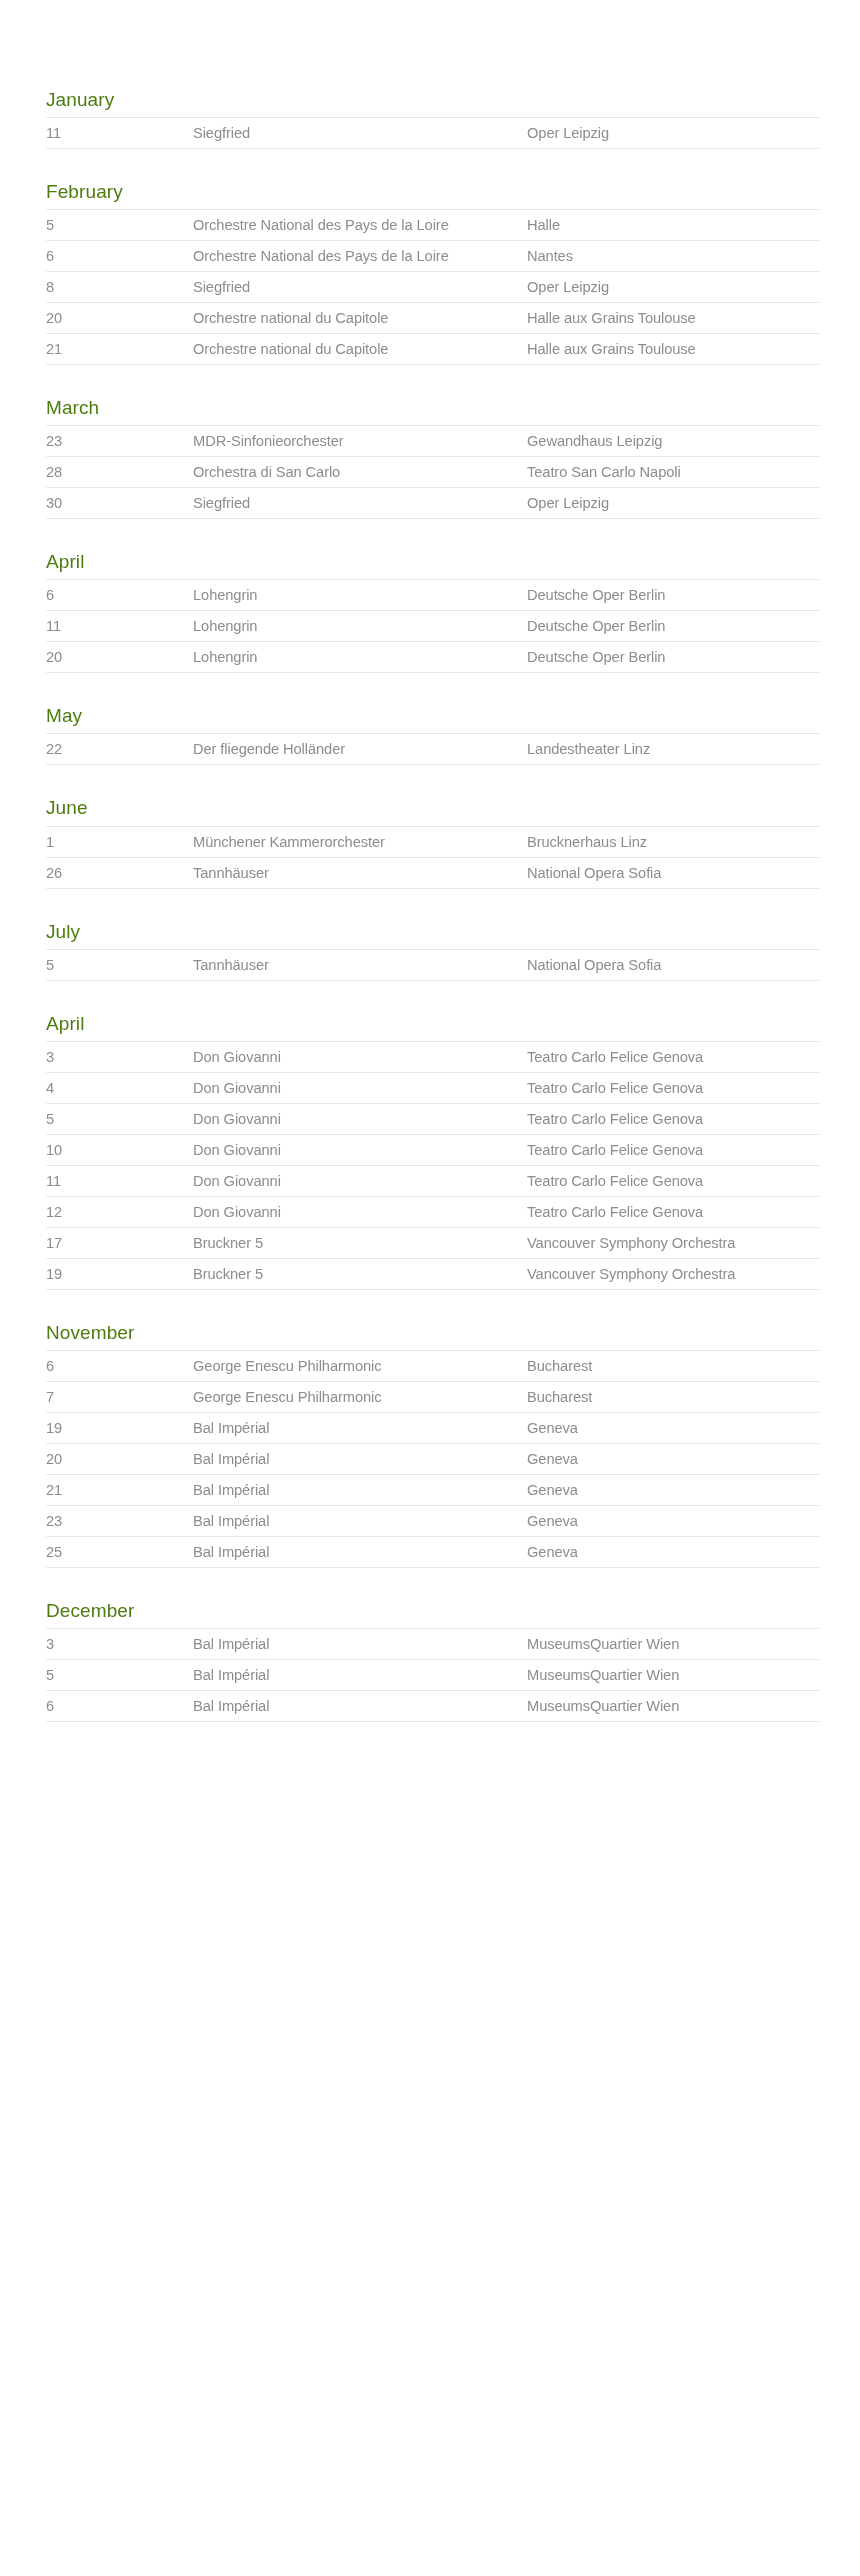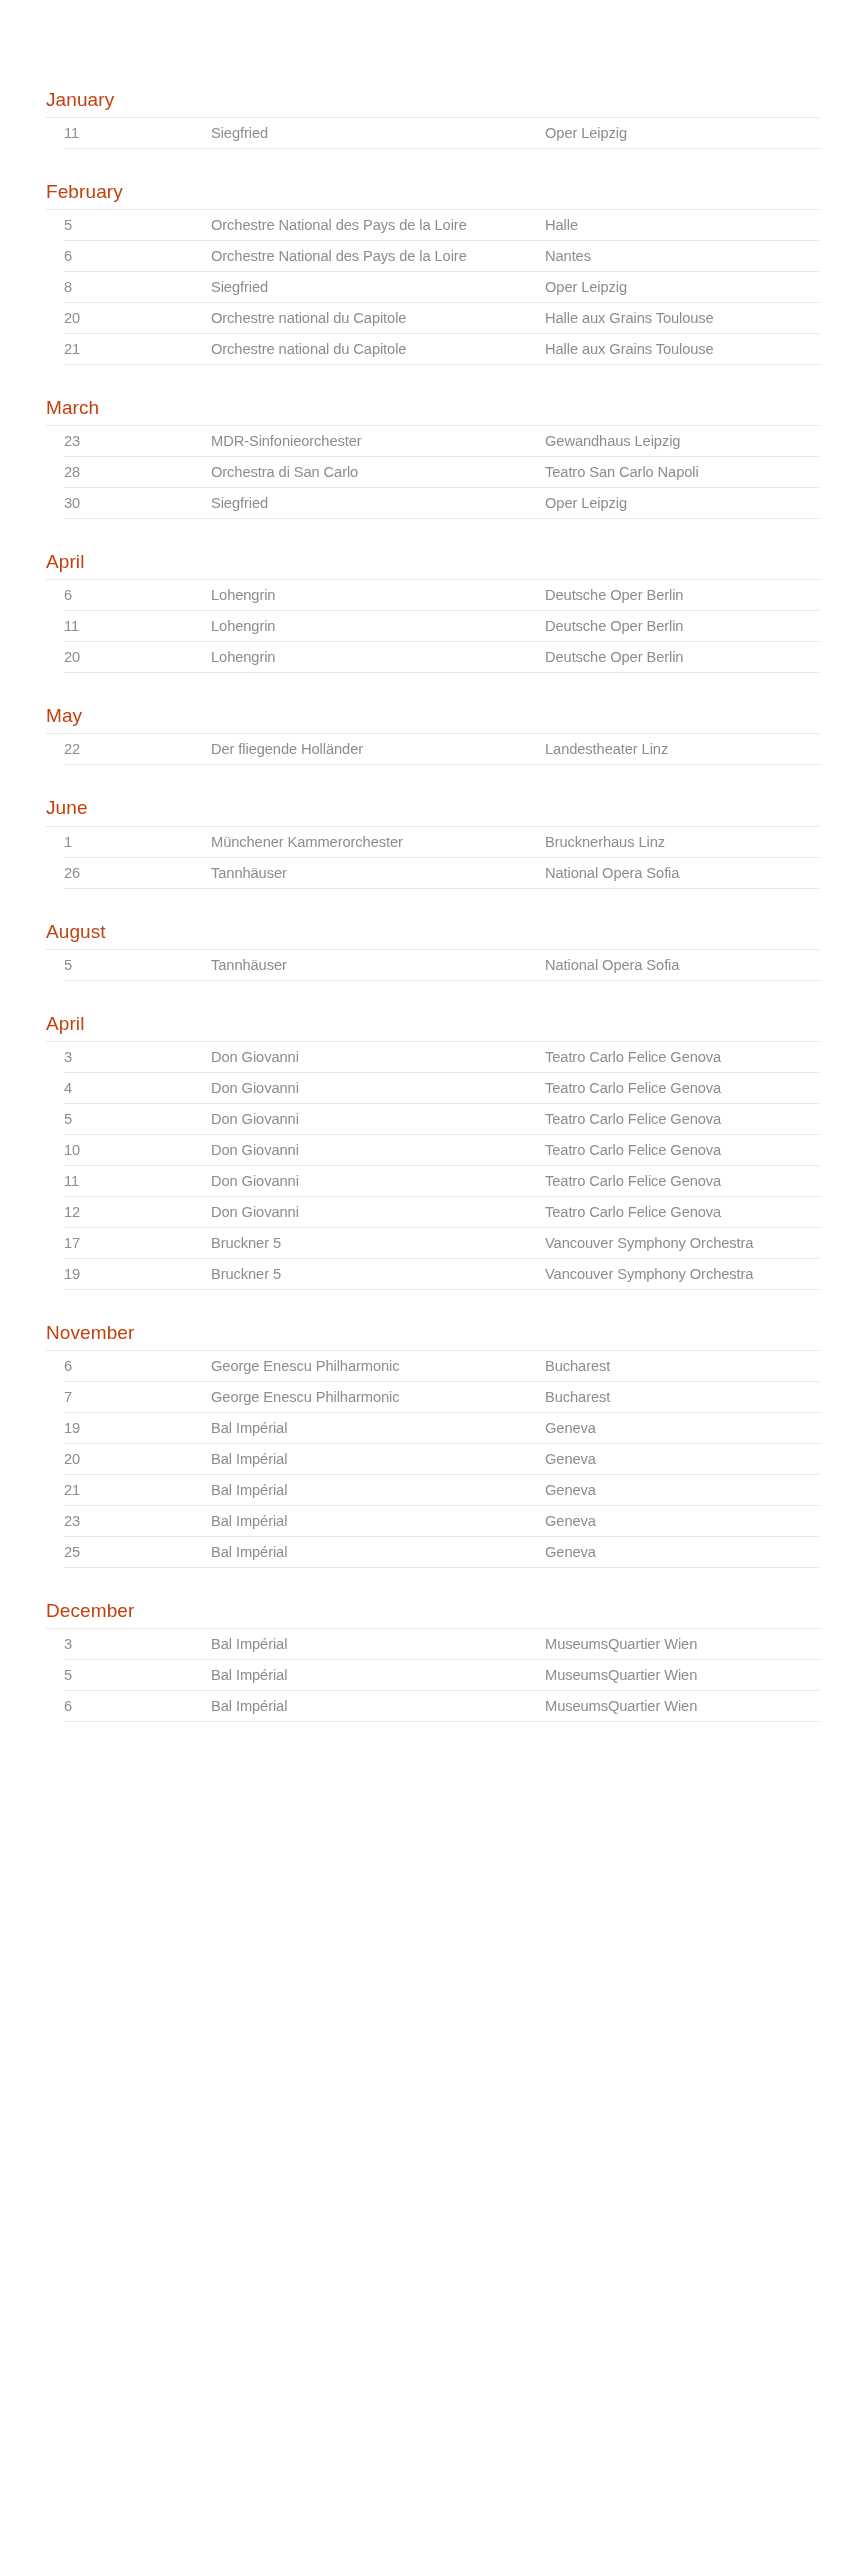--- a/index.html
+++ b/index.html
@@ -17,34 +17,33 @@
     padding: 89px 40px 0 46px;
   }
   section.month-block {
     margin-bottom: 32px;
   }
   .month-heading {
     margin: 0 0 6.7px 0;
     font-size: 19px;
     line-height: 21.4px;
     font-weight: 500;
-    color: #c2410c;
+    color: #4d7c0f;
     letter-spacing: 0.1px;
   }
   .event-list {
     border-top: 0.7px solid #e9e9e9;
   }
   .event-row {
     display: grid;
     grid-template-columns: 147px 334px 1fr;
     align-items: center;
     height: 30px;
     border-bottom: 0.7px solid #e9e9e9;
     cursor: default;
-    margin-left: 18px;
   }
   .event-row span {
     font-size: 14.7px;
     color: #8d8d8d;
     letter-spacing: -0.1px;
     white-space: nowrap;
     overflow: hidden;
   }
 </style>
 </head>
@@ -156,21 +155,21 @@
         <span>Brucknerhaus Linz</span>
       </div>
         <div class="event-row">
         <span>26</span>
         <span>Tannhäuser</span>
         <span>National Opera Sofia</span>
       </div>
       </div>
   </section>
     <section class="month-block">
-    <h2 class="month-heading">August</h2>
+    <h2 class="month-heading">July</h2>
     <div class="event-list">
 
     <div class="event-row">
         <span>5</span>
         <span>Tannhäuser</span>
         <span>National Opera Sofia</span>
       </div>
       </div>
   </section>
     <section class="month-block">

